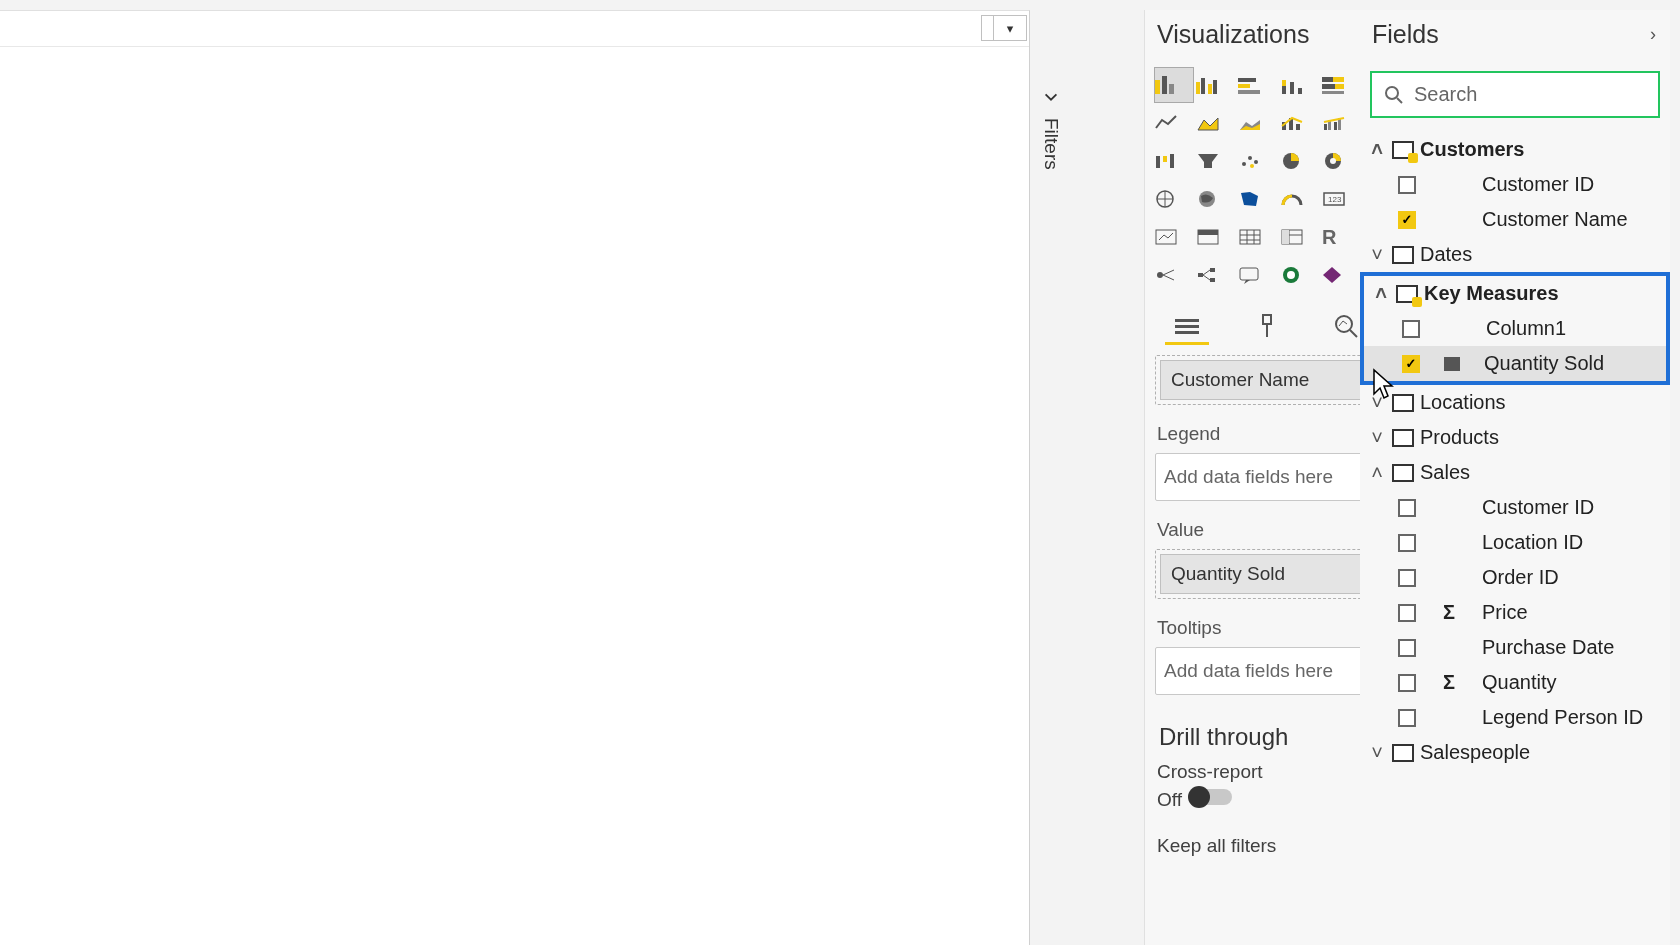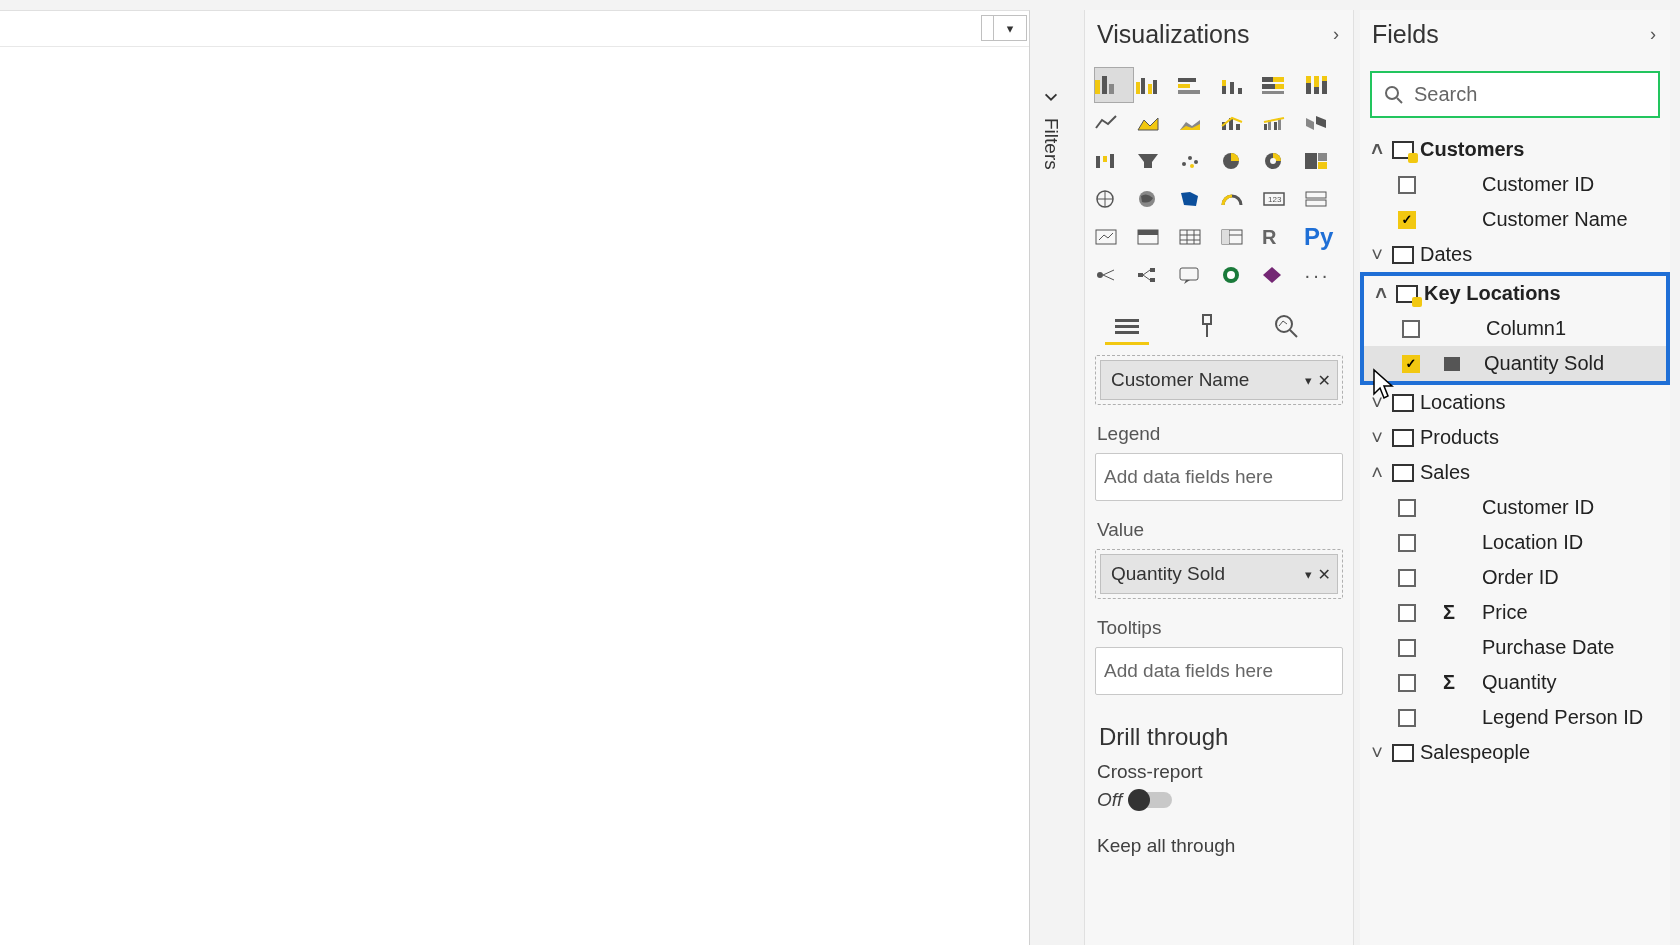--- a/index.html
+++ b/index.html
@@ -66,21 +66,21 @@
   }
   .filters-tab .ftxt {
     writing-mode: vertical-rl;
     font-size: 19px;
     font-weight: 400;
   }
   .filters-tab svg { transform: rotate(-90deg); }
 
   .viz-pane {
     position: absolute;
-    left: 1084px;
+    left: 1144px;
     top: 10px;
     width: 270px;
     height: 935px;
     background: #f7f7f7;
     border-left: 1px solid #e0e0e0;
     border-right: 1px solid #e0e0e0;
     display:flex;
     flex-direction:column;
   }
   .pane-header {
@@ -156,21 +156,21 @@
     color:#666;
     border:1px solid #c8c8c8;
   }
   .drill {
     padding: 18px 12px 4px 14px;
     font-size: 24px;
     font-weight:500;
     color:#333;
   }
   .toggle-row { padding: 6px 12px; font-size:19px; color:#404040; }
-  .toggle { display:flex; align-items:center; gap:8px; margin-top:6px;font-style:italic; }
+  .toggle { display:flex; align-items:flex-start; gap:8px; margin-top:6px; }
   .toggle .track { width:42px; height:16px; border-radius:10px; background:#c8c8c8; position:relative;}
   .toggle .knob { position:absolute; left:-2px; top:-3px; width:22px; height:22px; border-radius:50%; background:#333;}
 
   .fields-pane {
     position: absolute;
     left: 1360px;
     top: 10px;
     width: 310px;
     height: 935px;
     background: #f7f7f7;
@@ -546,21 +546,21 @@
   <div class="drill">Drill through</div>
   <div class="toggle-row">
     <div>Cross-report</div>
     <div class="toggle">
       <span>Off</span>
       <div class="track">
           <div class="knob"></div>
         </div>
     </div>
   </div>
-  <div class="toggle-row" style="padding-top:18px;">Keep all through</div>
+  <div class="toggle-row" style="padding-top:18px;">Keep all filters</div>
 </div>
 
 <div class="fields-pane">
   <div class="pane-header">
     <span>Fields</span>
     <span style="font-size:18px;color:#555;">›</span>
   </div>
   <div class="search-box">
     <svg width="20" height="20">
         <circle cx="8" cy="8" r="6" stroke="#666" stroke-width="2" fill="none"></circle>
@@ -598,21 +598,21 @@
       <span>Dates</span>
     </div>
 
     <div class="km-box">
       <div class="tbl-row bold">
         <span class="chev">˄</span>
         <span class="tblicon">
             <div class="box"></div>
             <div class="mark"></div>
           </span>
-        <span>Key Locations</span>
+        <span>Key Measures</span>
       </div>
       <div class="fld-row">
         <span class="cb"></span>
         <span style="width:18px;"></span>
         <span>Column1</span>
       </div>
       <div class="fld-row hl">
         <span class="cb on">✓</span>
         <span class="meas"></span>
         <span>Quantity Sold</span>

